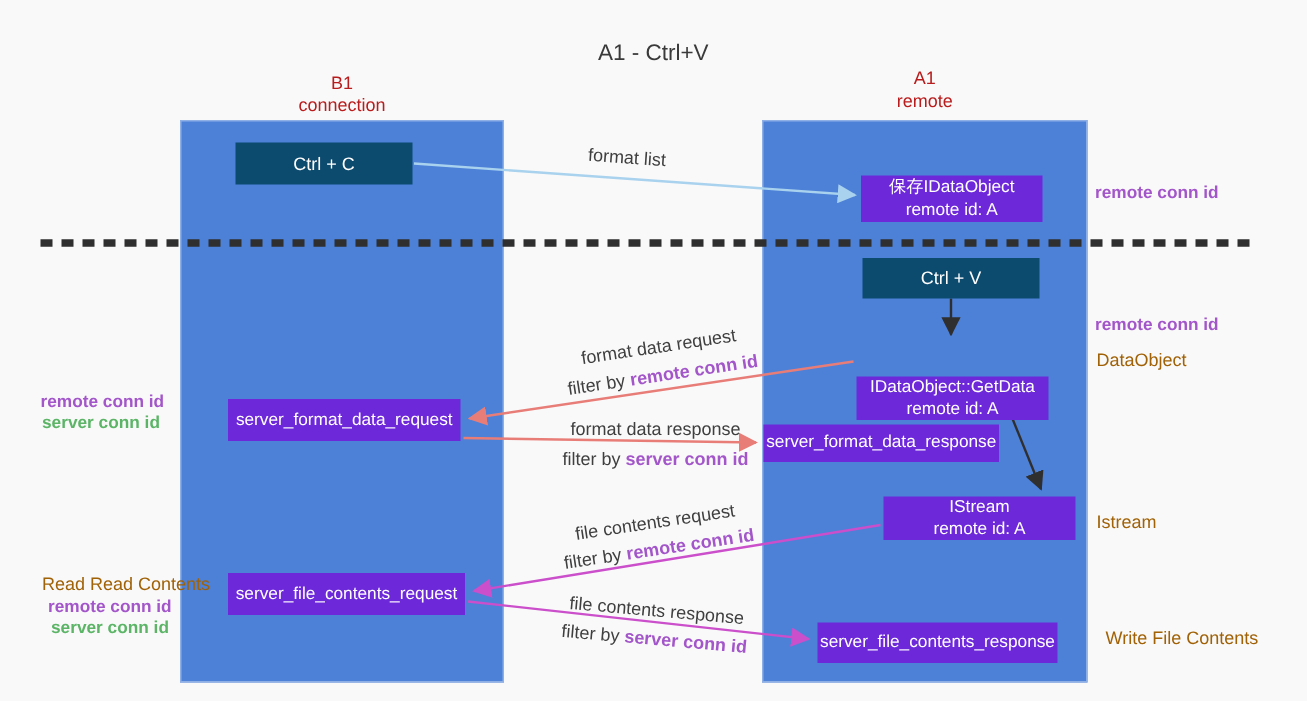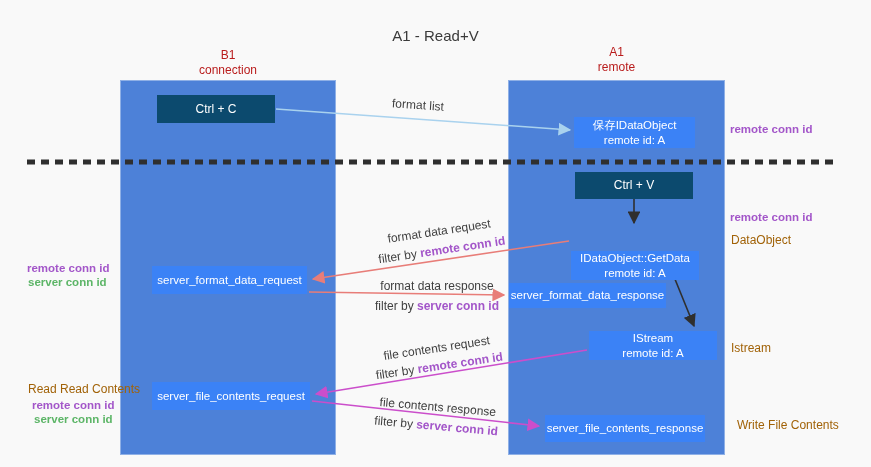--- a/index.html
+++ b/index.html
@@ -4,34 +4,34 @@
 <style>
   html,body{margin:0;padding:0;background:#f9f9f9;}
   #canvas{position:relative;width:871px;height:467px;background:#f9f9f9;overflow:hidden;
           font-family:"Liberation Sans","DejaVu Sans",sans-serif;}
   .title-line{position:absolute;left:0;width:100%;text-align:center;font-size:15px;color:#3a3a3a;z-index:4;}
   .lane{position:absolute;background:#4d81d8;border:1px solid #8fb0e6;box-sizing:border-box;z-index:1;}
   .lane-header{position:absolute;text-align:center;font-size:12px;color:#b91c1c;line-height:15px;z-index:4;}
   svg.arrows{position:absolute;left:0;top:0;z-index:2;pointer-events:none;}
   .node{position:absolute;display:flex;flex-direction:column;align-items:center;justify-content:center;
         color:#ffffff;font-size:11.5px;text-align:center;line-height:1.25;z-index:3;box-sizing:border-box;}
-  .orange{background:#3b82f6;}
+  .orange{background:#6d28d9;}
   .green{background:#0c4a6e;font-size:12px;}
   .albl{position:absolute;font-size:12px;color:#3f3f3f;white-space:nowrap;text-align:center;z-index:4;}
   .side{position:absolute;font-size:12px;color:#a16207;white-space:nowrap;z-index:4;}
   .sideb{font-size:11.5px;font-weight:bold;}
   .purple{color:#a356c9;font-weight:bold;}
   .greent{color:#5cb567;font-weight:bold;}
 </style>
 </head>
 <body>
 
 <div id="canvas">
 
-  <div class="title-line" style="top:27px;">A1 - Read+V</div>
+  <div class="title-line" style="top:27px;">A1 - Ctrl+V</div>
 
   <div class="lane-header" style="left:120px;top:48px;width:216px;">
     <div>B1</div>
     <div>connection</div>
   </div>
   <div class="lane-header" style="left:508px;top:45px;width:217px;">
     <div>A1</div>
     <div>remote</div>
   </div>
 

